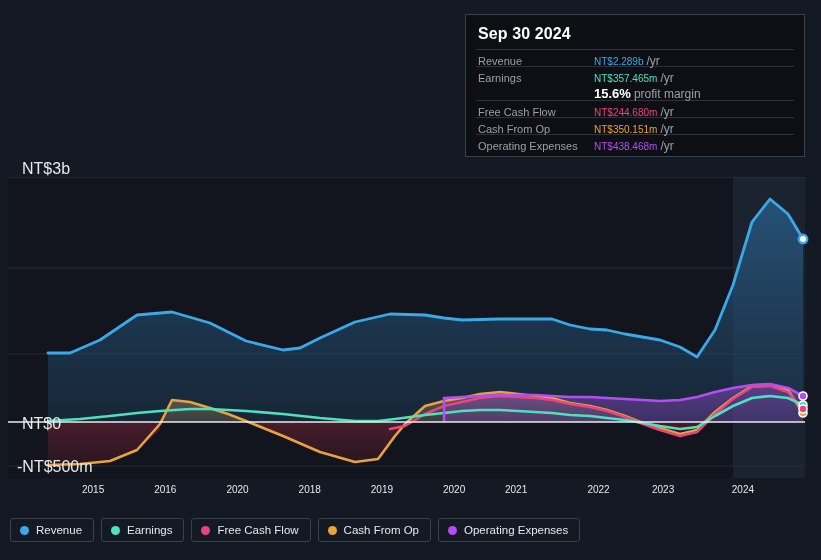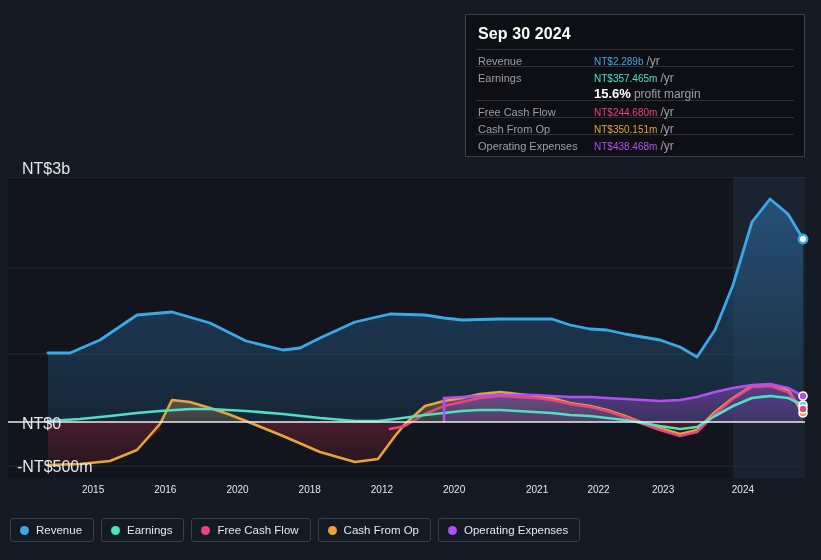--- a/index.html
+++ b/index.html
@@ -192,23 +192,23 @@
 
   <div class="axis-label lbl-top">NT$3b</div>
   <div class="axis-label lbl-zero">NT$0</div>
   <div class="axis-label lbl-neg">-NT$500m</div>
 
   <div id="xticks">
       <div class="xtick" style="left: 102px;">2015</div>
       <div class="xtick" style="left: 174.2px;">2016</div>
       <div class="xtick" style="left: 246.4px;">2020</div>
       <div class="xtick" style="left: 318.6px;">2018</div>
-      <div class="xtick" style="left: 390.8px;">2012</div>
+      <div class="xtick" style="left: 390.8px;">2019</div>
       <div class="xtick" style="left: 463px;">2020</div>
-      <div class="xtick" style="left: 546px;">2021</div>
+      <div class="xtick" style="left: 525px;">2021</div>
       <div class="xtick" style="left: 607.4px;">2022</div>
       <div class="xtick" style="left: 672px;">2023</div>
       <div class="xtick" style="left: 751.8px;">2024</div>
     </div>
 
   <div class="tooltip">
     <div class="tt-date">Sep 30 2024</div>
     <div id="tt-rows">
         <div class="tt-row">
           <div class="tt-label">Revenue</div>

